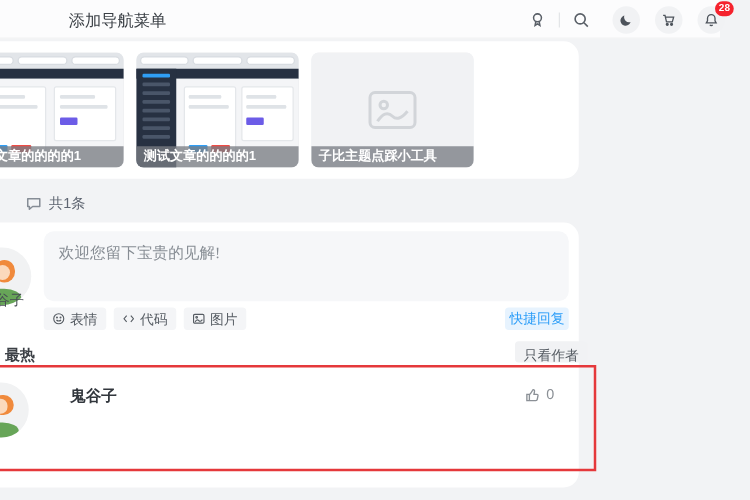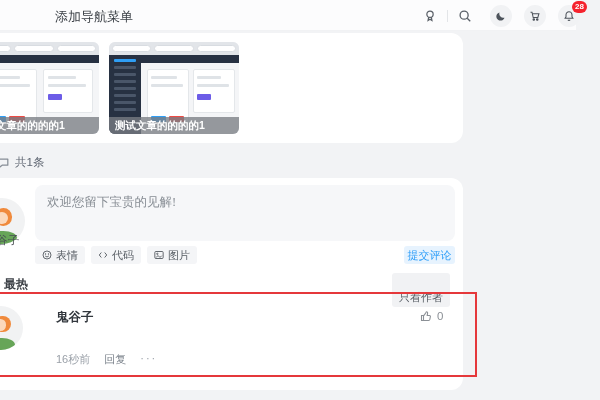--- a/index.html
+++ b/index.html
@@ -36,41 +36,41 @@
   .t-side i { display:block; height:3px; margin:4px 5px 0 5px; background:#4a5669; border-radius:1px; }
   .t-side i.on { background:#2f9ef5; }
   .t-pane { position:absolute; background:#fff; border:1px solid #e4e7ea; border-radius:2px; }
   .t-line { position:absolute; height:3px; background:#dfe3e7; border-radius:1px; }
   .t-btn { position:absolute; height:6px; border-radius:1px; }
   
   .thumb-ph { position:absolute; inset:0; background:#f1f2f4; display:flex; align-items:center; justify-content:center; color:#d2d5d9; }
   .thumb-ph svg { width:40px; height:32px; }
 
   
-  .count-row { position:absolute; left:0; top:155px; display:flex; align-items:center; color:#5f6672; }
+  .count-row { position:absolute; left:0; top:155px; display:flex; align-items:center; color:#5f6672;padding-left:24px; }
   .count-row svg { width:14px; height:14px; margin-left:-4px; color:#868d96; }
   .count-label { font-size:11.5px; margin-left:5px; }
 
   
   .avatar { position:absolute; border-radius:50%; background:#f1f2f3; overflow:hidden; }
   .av-head { position:absolute; left:50%; top:22%; width:38%; height:38%; margin-left:-16%; border-radius:50%; background:#f08a3c; }
   .av-face { position:absolute; left:50%; top:30%; width:26%; height:26%; margin-left:-14%; border-radius:50%; background:#fbd9bc; }
   .av-body { position:absolute; left:18%; bottom:-6%; width:64%; height:34%; border-radius:46% 46% 0 0; background:#67a558; }
   .form-avatar { left:-21px; top:198px; width:46px; height:46px; }
   .form-username { position:absolute; left:-40px; top:233px; width:84px; text-align:center; font-size:11.5px; color:#474d54; }
   .comment-textarea { position:absolute; left:35px; top:185px; width:420px; height:56px; background:#f6f7f9; border:none; border-radius:8px; resize:none; padding:9px 12px; font-size:12.5px; font-family:Liberation Serif, serif; color:#a16207; outline:none; }
   .comment-textarea::placeholder { color:#878d94; }
   .tool-row { position:absolute; left:35px; top:246px; display:flex; gap:6px; }
   .tool-btn { display:flex; align-items:center; gap:4px; height:18px; background:#f4f5f7; border:none; border-radius:3px; padding:0 7px; font-size:11px; color:#565c63; font-family:inherit; cursor:pointer; }
   .tool-btn svg { width:10px; height:10px; }
   .submit-btn { position:absolute; left:404px; top:246px; width:51px; height:18px; background:#e7f3fe; color:#2b9df8; border:none; border-radius:3px; font-size:11px; font-family:inherit; cursor:pointer; line-height:18px; text-align:center; padding:0; }
 
   
   .sort-label { position:absolute; left:4px; top:276px; font-size:12px; font-weight:700; color:#3c4046; cursor:pointer; }
-  .author-only-btn { position:absolute; left:392px; top:273px; height:17px; background:#f1f2f4; color:#565c63; border:none; border-radius:3px; font-size:11px; font-family:inherit; padding:17px 7px; cursor:pointer; }
+  .author-only-btn { position:absolute; left:412px; top:273px; height:17px; background:#f1f2f4; color:#565c63; border:none; border-radius:3px; font-size:11px; font-family:inherit; padding:4px 7px; cursor:pointer; }
 
   
   .red-box { position:absolute; left:-20px; top:292px; width:497px; height:85px; border:2px solid #e5383b; background:transparent; z-index:5; pointer-events:none; }
   .cmt-avatar { left:-21px; top:306px; width:44px; height:44px; cursor:pointer; }
   .cmt-name { position:absolute; left:56px; top:309px; font-size:12.5px; font-weight:700; color:#32373d; cursor:pointer; }
   .cmt-like { position:absolute; left:420px; top:310px; display:flex; align-items:center; gap:5px; color:#8b9096; font-size:11.5px; cursor:pointer; }
   .cmt-like svg { width:12px; height:12px; }
   .cmt-text { position:absolute; left:56px; top:329px; font-size:12.5px; color:#3c4249; }
   .cmt-meta { position:absolute; left:56px; top:352px; display:flex; gap:14px; font-size:11px; color:#9aa0a8; }
   .cmt-meta .reply { color:#7c838c; cursor:pointer; }
@@ -165,20 +165,30 @@
         <div class="t-line" style="left:42px;top:42px;width:32px"></div>
         <div class="t-line" style="left:88px;top:34px;width:24px"></div>
         <div class="t-line" style="left:88px;top:42px;width:32px"></div>
         <div class="t-btn" style="left:88px;top:52px;width:14px;background:#6c5ce7"></div>
         <div class="t-btn" style="left:42px;top:74px;width:15px;background:#2f9ef5"></div>
         <div class="t-btn" style="left:60px;top:74px;width:15px;background:#ee4b45"></div>
       </div>
       <div class="caption">测试文章的的的的1</div>
     </div>
 
+    <div class="post-card" style="left:289px">
+      <div class="thumb-ph">
+        <svg viewBox="0 0 40 32" fill="none" stroke="currentColor" stroke-width="2.4">
+          <rect x="2" y="2" width="36" height="28" rx="4"></rect>
+            <circle cx="13" cy="12" r="3"></circle>
+            <path d="M8 25c4-6 8-8 12-4 3 3 7 2 12-4"></path>
+        </svg>
+      </div>
+      <div class="caption">子比主题点踩小工具</div>
+    </div>
 
   </div>
 
   <div class="count-row">
     <svg viewBox="0 0 16 16" fill="none" stroke="currentColor" stroke-width="1.4">
       <path d="M2.5 3.5h11v7h-6.5L4 13v-2.5H2.5z" stroke-linejoin="round"></path>
     </svg>
     <span class="count-label">共1条</span>
   </div>
 
@@ -211,38 +221,33 @@
     </button>
     <button class="tool-btn">
       <svg viewBox="0 0 12 12" fill="none" stroke="currentColor" stroke-width="1.1">
         <rect x="1" y="1.8" width="10" height="8.4" rx="1.2"></rect>
           <circle cx="4" cy="4.6" r=".8"></circle>
           <path d="M2.5 9c1.2-2 2.4-2.4 3.5-1.2 1 1.1 2.2.8 3.5-1"></path>
       </svg>
       <span>图片</span>
     </button>
   </div>
-  <button class="submit-btn">提交评论</button>
+  <button class="submit-btn">快捷回复</button>
 
   <div class="sort-label">最热</div>
   <button class="author-only-btn">只看作者</button>
 
   <div class="red-box"></div>
 
   <div class="avatar cmt-avatar">
     <div class="av-head"></div>
       <div class="av-face"></div>
       <div class="av-body"></div>
   </div>
   <div class="cmt-name">鬼谷子</div>
   <div class="cmt-like">
     <svg viewBox="0 0 12 12" fill="none" stroke="currentColor" stroke-width="1.1">
       <path d="M1.5 5.5h2v5h-2zM3.5 10.5h5.2c.6 0 1-.4 1.1-1l.6-3c.1-.6-.3-1-.9-1H7.2l.4-2.4c.1-.7-.3-1.3-.9-1.3-.3 0-.5.1-.6.4L4.3 5l-.8.5"></path>
     </svg>
     <span>0</span>
   </div>
-  <div class="cmt-meta">
-    <span>16秒前</span>
-    <span class="reply">回复</span>
-    <span class="more">···</span>
-  </div>
 
 </div>
 
 </body></html>

